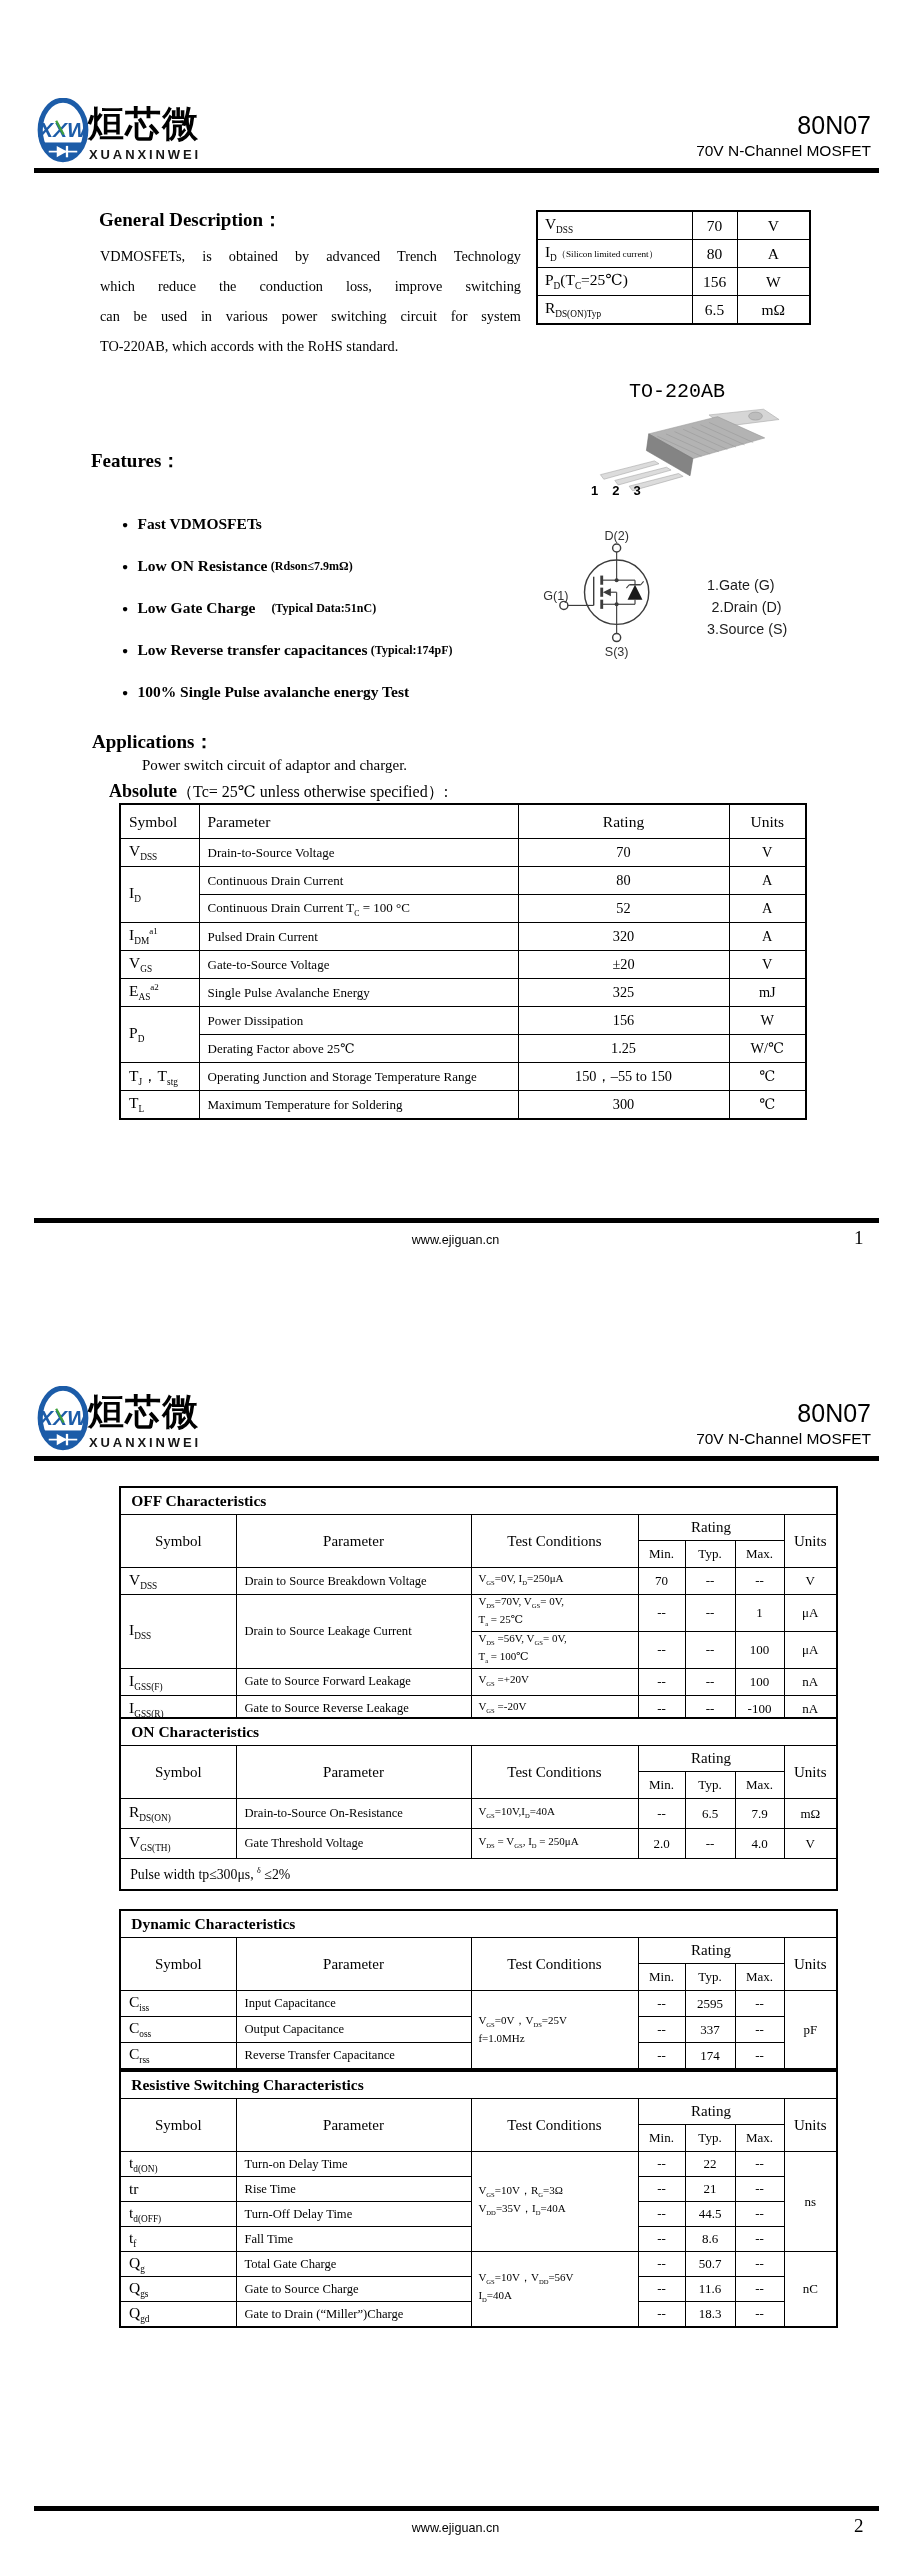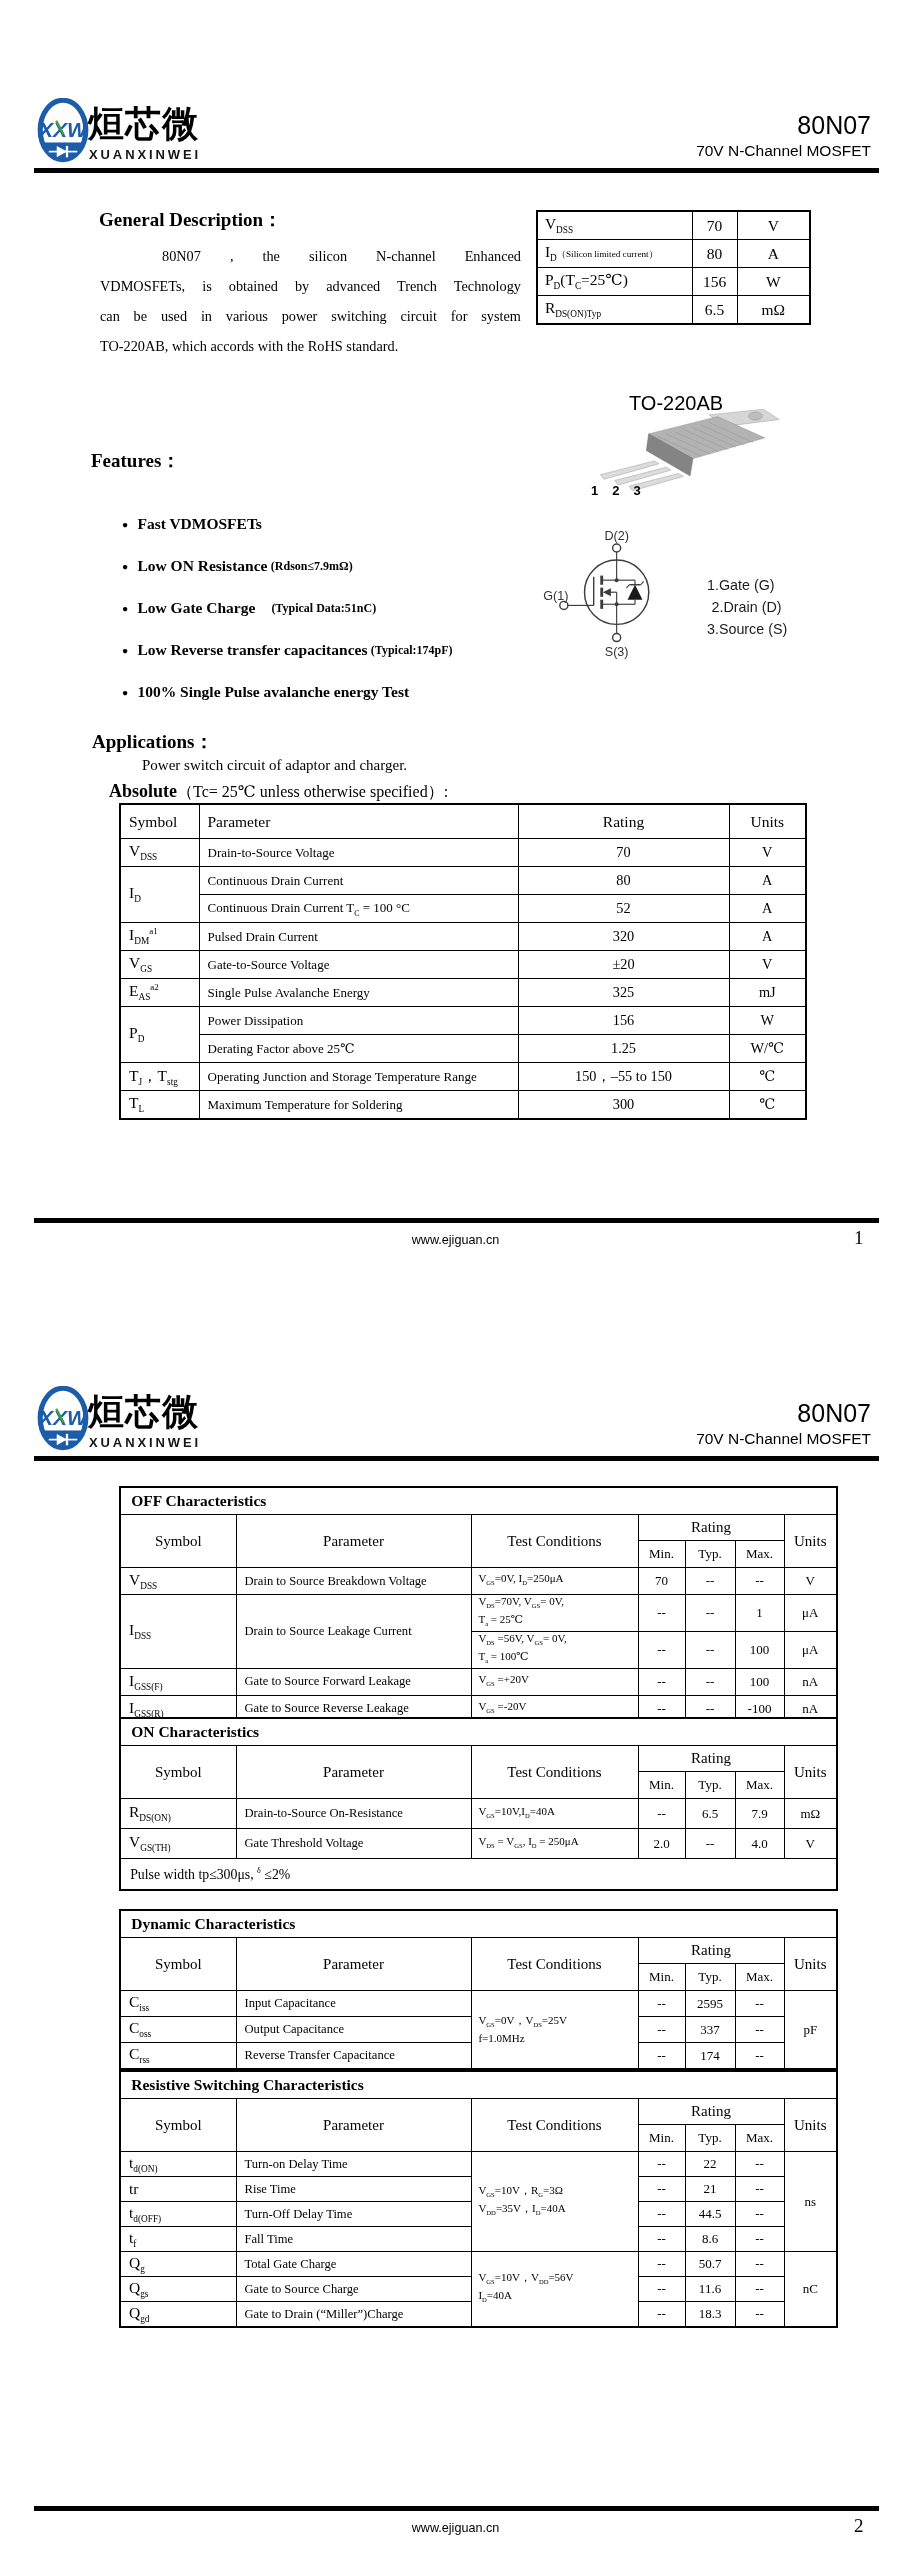--- a/index.html
+++ b/index.html
@@ -101,22 +101,22 @@
     <div class="abs brand-cn" style="left:88px; top:106px;">烜芯微</div>
     <div class="abs brand-en" style="left:89px; top:147px;">XUANXINWEI</div>
     <div class="abs part-block" style="right:40px; top:112px;">
       <div class="part-no">80N07</div>
       <div class="part-sub">70V N-Channel MOSFET</div>
     </div>
     <div class="rule" style="top:168px;"></div>
 
     <div class="abs h1" style="left:99px; top:207px;">General Description：</div>
     <div class="abs" style="left:100px; top:241px;">
-      <div class="gd-line gd-first">80N07 , the silicon N-channel Enhanced</div>
       <div class="gd-line">VDMOSFETs, is obtained by advanced Trench Technology</div>
+      <div class="gd-line">which reduce the conduction loss, improve switching</div>
       <div class="gd-line">can be used in various power switching circuit for system</div>
       <div class="gd-line gd-last">TO-220AB, which accords with the RoHS standard.</div>
     </div>
 
     <table class="dt sumt abs" style="left:536px; top:210px; width:274px;">
       <colgroup>
           <col style="width:155px">
           <col style="width:45px">
           <col style="width:73px">
         </colgroup>
@@ -166,21 +166,21 @@
         <span class="feat-main">Low Reverse transfer capacitances</span>
         <span class="feat-note">(Typical:174pF)</span>
       </div>
       <div class="feat-item">
         <span class="bullet">●</span>
         <span class="feat-main">100% Single Pulse avalanche energy Test</span>
         <span class="feat-note"></span>
       </div>
     </div>
 
-    <div class="abs pkg-title" style="left:629px; top:392px;">TO-220AB</div>
+    <div class="abs pkg-title" style="left:629px; top:380px;font-family:Liberation Mono, monospace;">TO-220AB</div>
     <svg class="abs" style="left:574px; top:408px;" width="247" height="92" viewBox="0 0 430 160">
       <polygon points="235,12 330,2 357,20 262,32" fill="#d6d6d6" stroke="#a8a8a8" stroke-width="1"></polygon>
       <ellipse cx="316" cy="14" rx="12" ry="7" fill="#bdbdbd" stroke="#979797"></ellipse>
       <polygon points="130,45 250,15 332,52 207,88" fill="#b3b3b3" stroke="#949494" stroke-width="1"></polygon>
       <line x1="145" y1="49" x2="222" y2="84" stroke="#989898"></line>
       <line x1="160" y1="45" x2="237" y2="80" stroke="#989898"></line>
       <line x1="175" y1="41" x2="252" y2="76" stroke="#989898"></line>
       <line x1="190" y1="37" x2="267" y2="72" stroke="#989898"></line>
       <line x1="205" y1="33" x2="282" y2="68" stroke="#989898"></line>
       <line x1="220" y1="29" x2="297" y2="64" stroke="#989898"></line>

